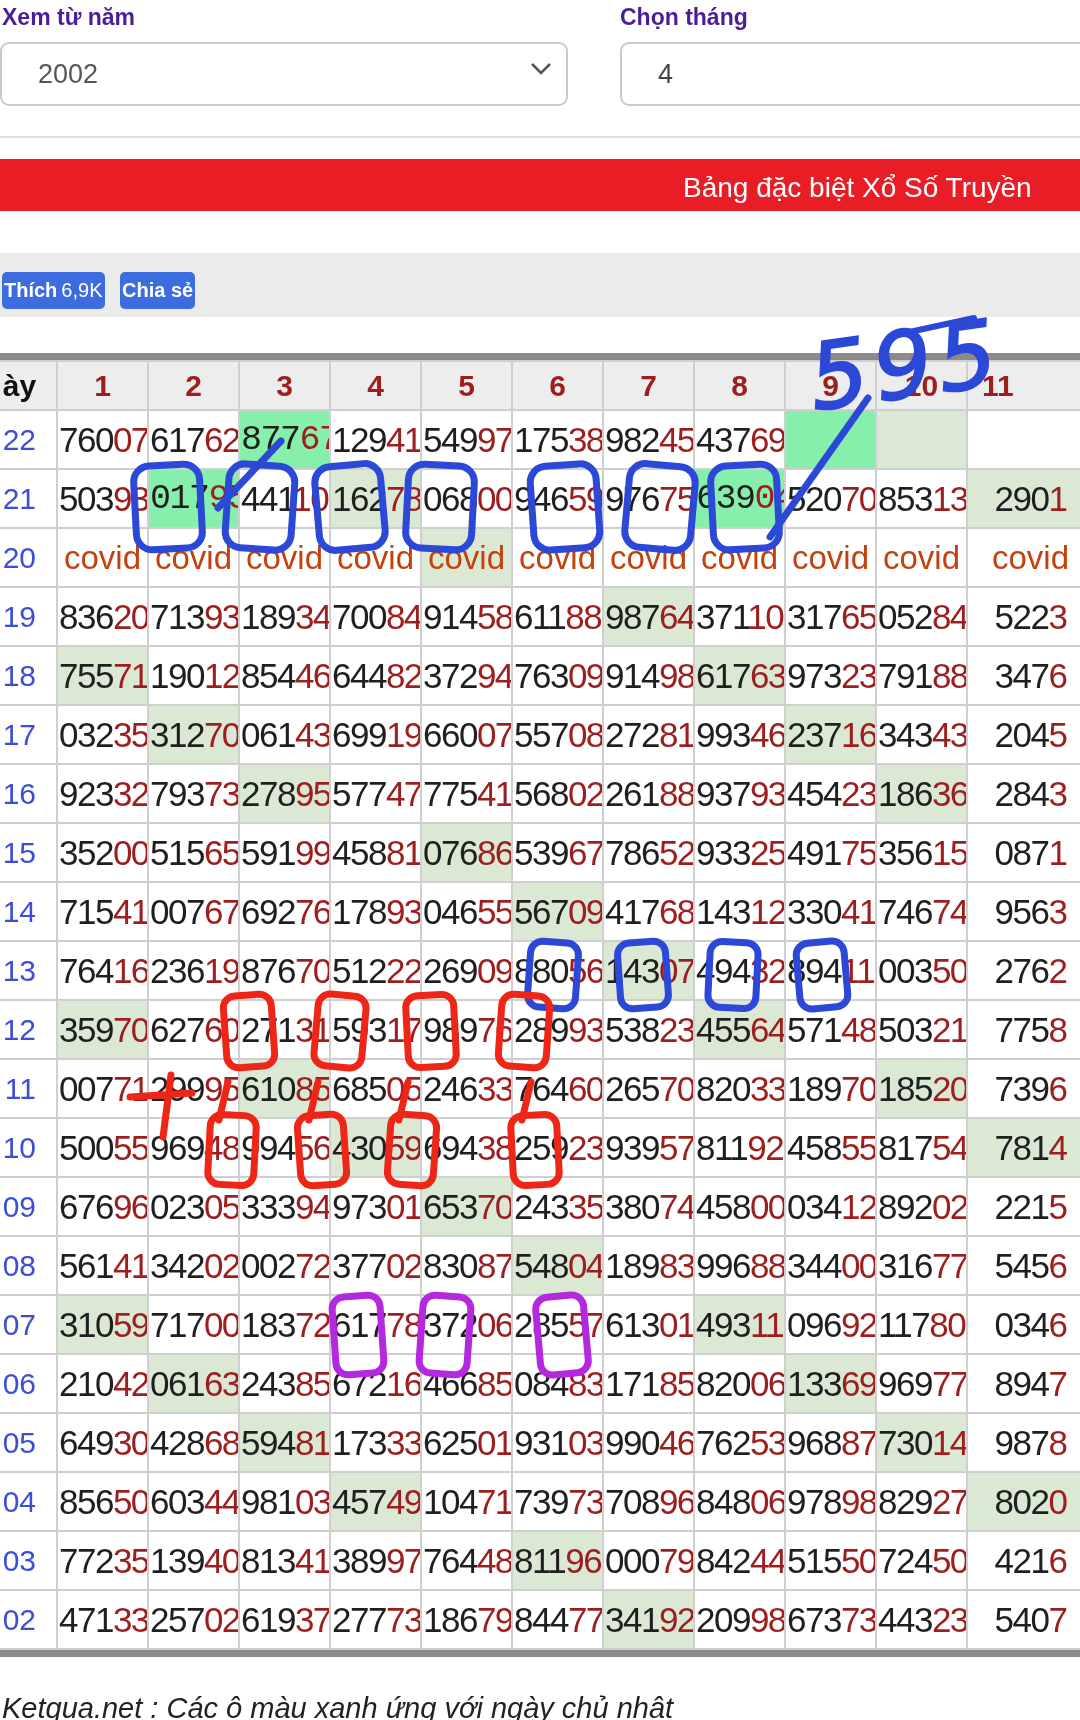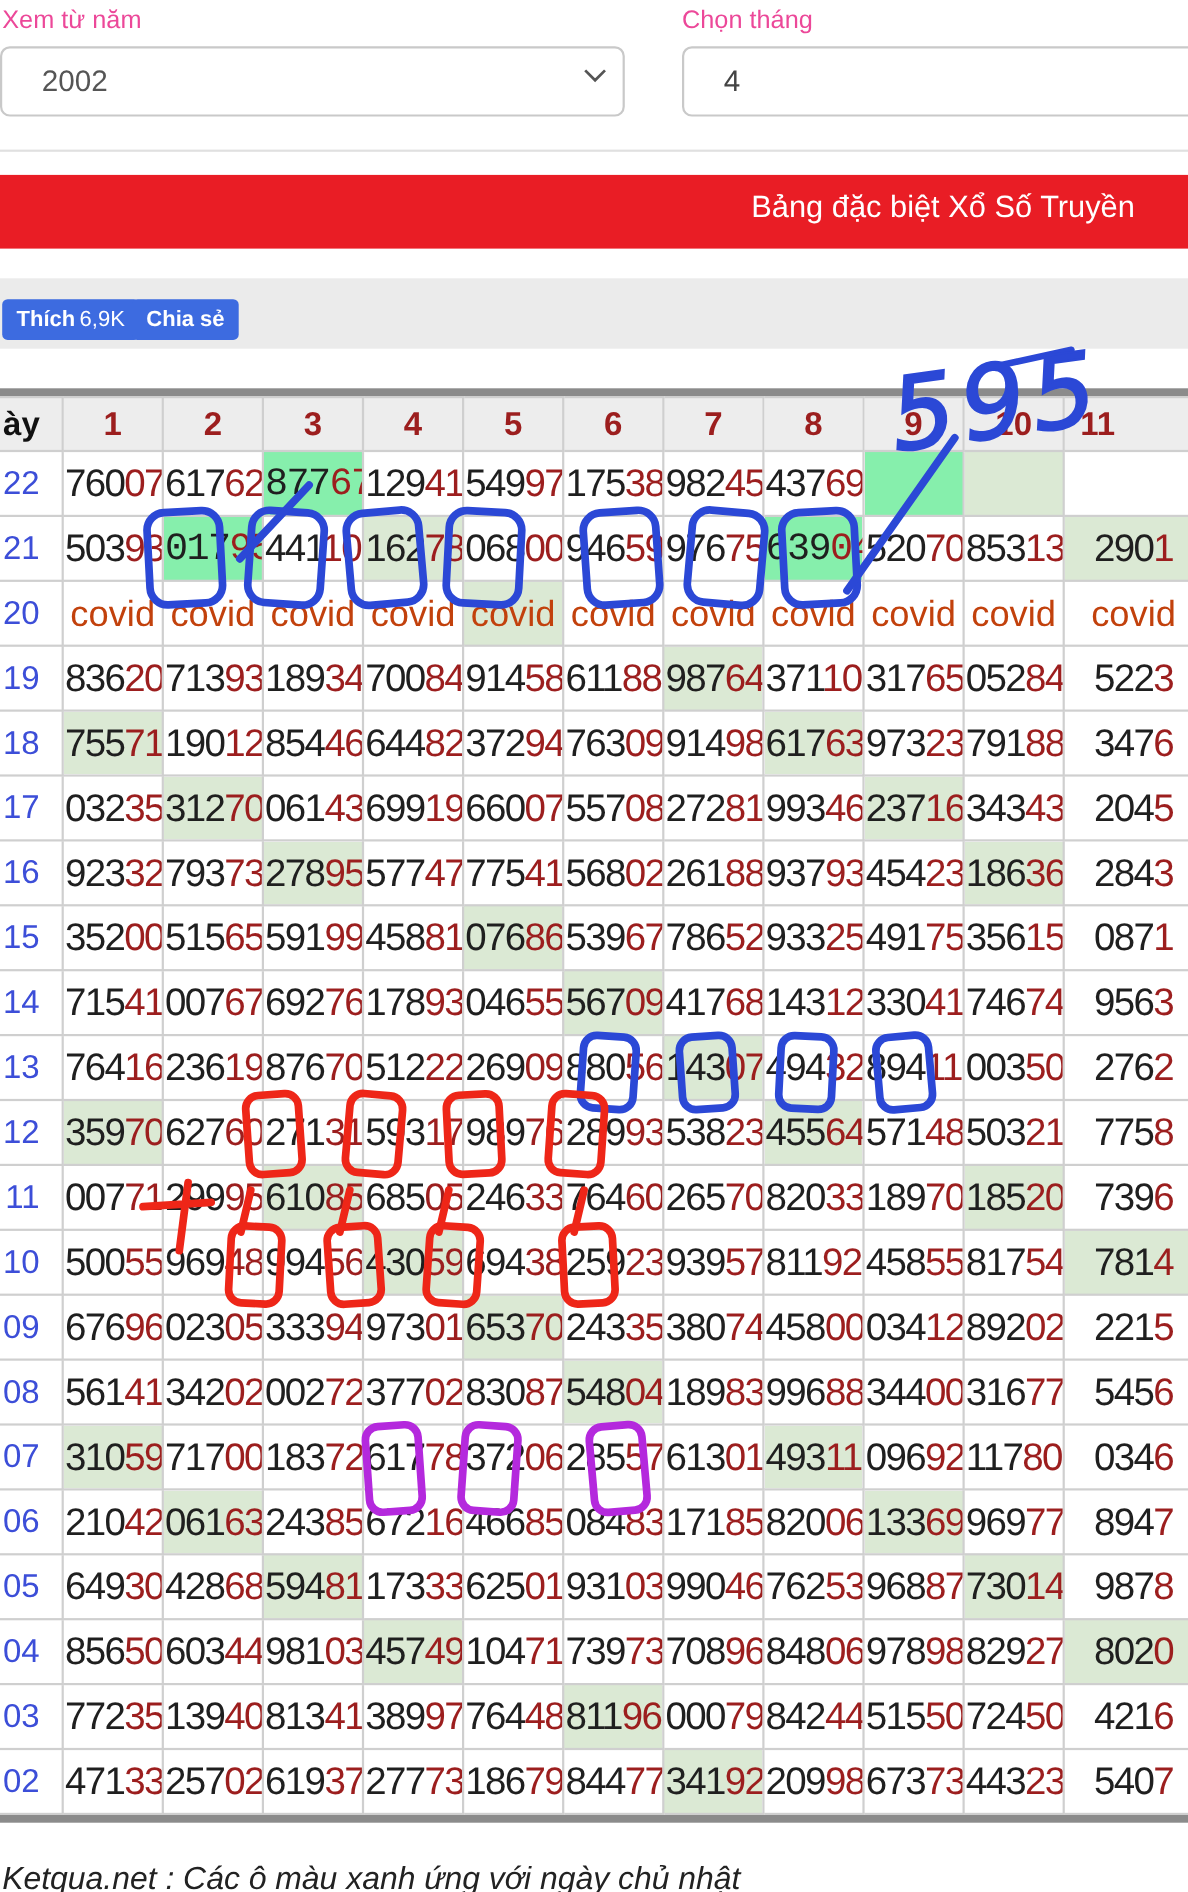--- a/index.html
+++ b/index.html
@@ -1,40 +1,40 @@
 <!DOCTYPE html>
 <html><head>
 <meta charset="utf-8">
 <style>
   html,body{margin:0;padding:0;background:#fff;}
   .page{position:relative;width:1080px;height:1720px;overflow:hidden;background:#fff;
         font-family:"Liberation Sans","DejaVu Sans",sans-serif;}
 
   
-  .filter-label{position:absolute;top:4px;font-size:23px;font-weight:normal;color:#ec4899;}
+  .filter-label{position:absolute;top:4px;font-size:23px;font-weight:bold;color:#4c1d95;}
   #year-label{left:2px;} #month-label{left:620px;}
   .select-box{position:absolute;top:42px;height:64px;border:2px solid #c9c9c9;border-radius:9px;
               background:#fff;display:flex;align-items:center;box-sizing:border-box;}
   #year-select{left:0;width:568px;}
   #month-input{left:620px;width:470px;}
   .select-box .val{margin-left:36px;font-size:27px;color:#555;}
   #month-input .val{color:#444;}
   .chev{position:absolute;right:14px;top:18px;}
 
   .divider{position:absolute;top:136px;left:0;width:1080px;height:2px;background:#e0e0e0;}
 
   
-  .banner{position:absolute;top:159px;left:0;width:1080px;height:67px;background:#e91d25;overflow:hidden;}
+  .banner{position:absolute;top:159px;left:0;width:1080px;height:52px;background:#e91d25;overflow:hidden;}
   .banner span{position:absolute;left:683px;top:0;line-height:57px;white-space:nowrap;
                color:#fff;font-size:28px;}
 
   
   .social{position:absolute;top:253px;left:0;width:1080px;height:64px;background:#ebebeb;}
   .fb-btn{position:absolute;top:19px;height:37px;background:#3d6be0;border-radius:5px;color:#fff;
-          font-size:20px;font-weight:bold;display:flex;align-items:center;padding:0 13px;box-sizing:border-box;}
+          font-size:20px;font-weight:bold;display:flex;align-items:center;padding:0 2px;box-sizing:border-box;}
   #like-btn{left:2px;} #share-btn{left:120px;justify-content:center;}
   .fb-btn .count{font-weight:normal;margin-left:4px;}
 
   
   .tablewrap{position:absolute;top:353px;left:0;width:1080px;border-top:7px solid #8b8b8b;
              border-bottom:7px solid #8b8b8b;overflow:hidden;}
   table{border-collapse:collapse;table-layout:fixed;width:1080px;}
   th,td{border:2px solid #cfcfcf;overflow:hidden;white-space:nowrap;}
   th{height:45px;background:#ededed;font-size:30px;font-weight:bold;color:#9c1e1e;text-align:center;}
   th.corner{color:#111;text-align:center;padding-right:18px;}

